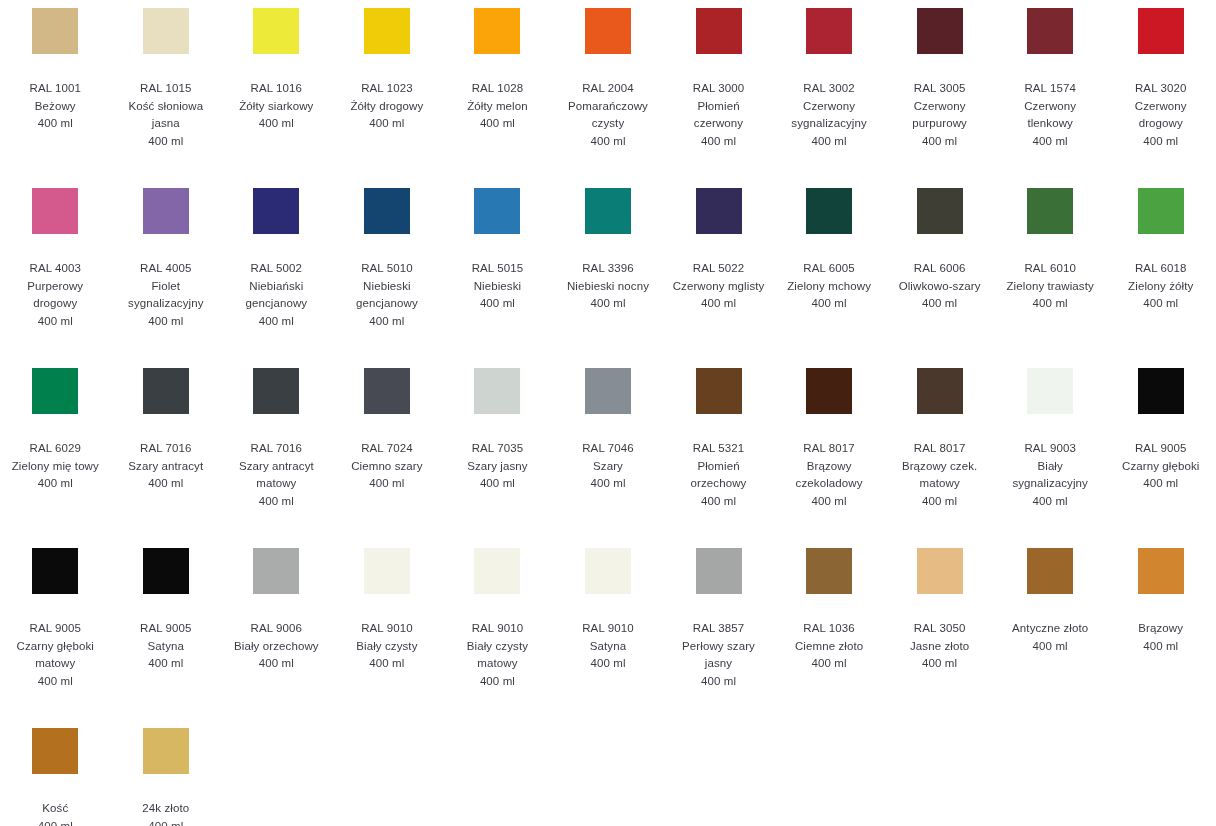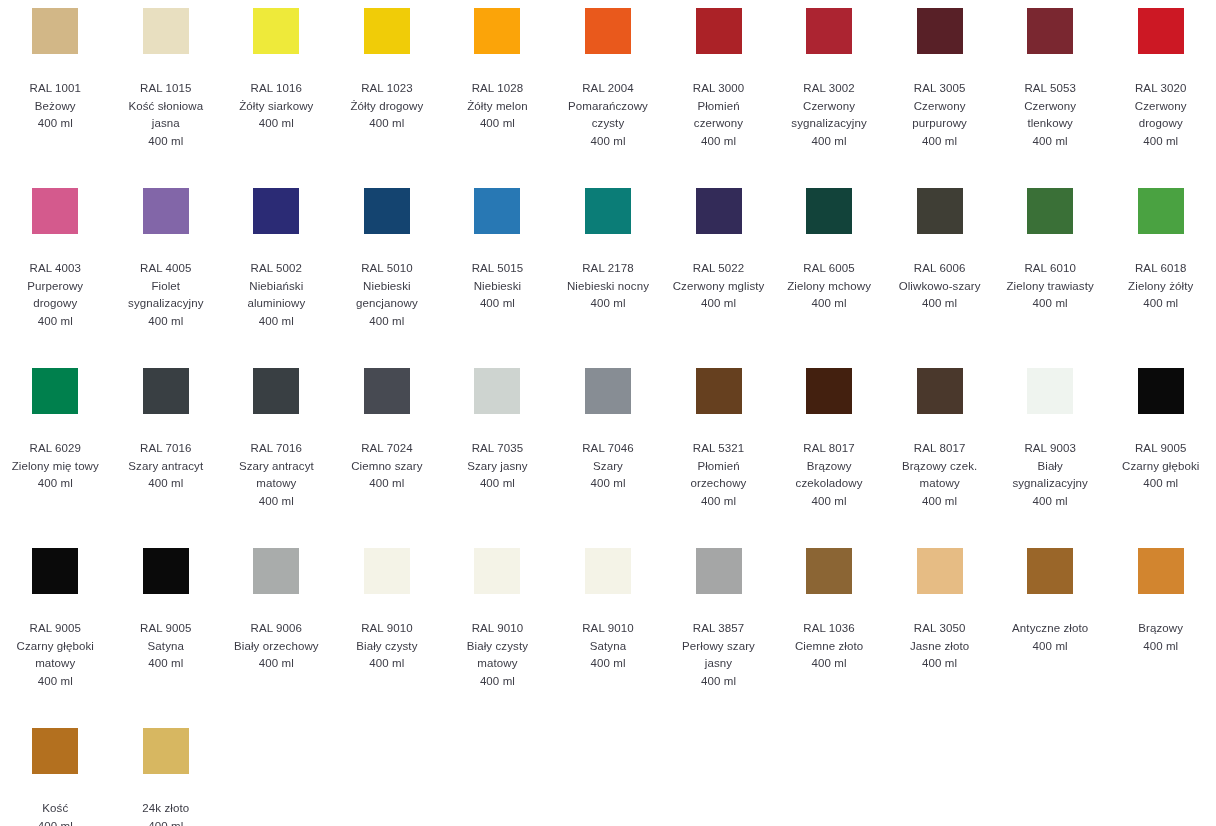--- a/index.html
+++ b/index.html
@@ -126,21 +126,21 @@
       <div class="swatch-chip" style="background: rgb(88, 32, 39);"></div>
       <div class="swatch-text">
         <div class="swatch-code">RAL 3005</div>
         <div class="swatch-name">Czerwony purpurowy</div>
         <div class="swatch-volume">400 ml</div>
       </div>
     </div>
     <div class="swatch-cell">
       <div class="swatch-chip" style="background: rgb(122, 39, 48);"></div>
       <div class="swatch-text">
-        <div class="swatch-code">RAL 5053</div>
+        <div class="swatch-code">RAL 1574</div>
         <div class="swatch-name">Czerwony tlenkowy</div>
         <div class="swatch-volume">400 ml</div>
       </div>
     </div>
     <div class="swatch-cell">
       <div class="swatch-chip" style="background: rgb(204, 24, 36);"></div>
       <div class="swatch-text">
         <div class="swatch-code">RAL 3020</div>
         <div class="swatch-name">Czerwony drogowy</div>
         <div class="swatch-volume">400 ml</div>
@@ -159,21 +159,21 @@
       <div class="swatch-text">
         <div class="swatch-code">RAL 4005</div>
         <div class="swatch-name">Fiolet sygnalizacyjny</div>
         <div class="swatch-volume">400 ml</div>
       </div>
     </div>
     <div class="swatch-cell">
       <div class="swatch-chip" style="background: rgb(43, 43, 117);"></div>
       <div class="swatch-text">
         <div class="swatch-code">RAL 5002</div>
-        <div class="swatch-name">Niebiański aluminiowy</div>
+        <div class="swatch-name">Niebiański gencjanowy</div>
         <div class="swatch-volume">400 ml</div>
       </div>
     </div>
     <div class="swatch-cell">
       <div class="swatch-chip" style="background: rgb(20, 68, 112);"></div>
       <div class="swatch-text">
         <div class="swatch-code">RAL 5010</div>
         <div class="swatch-name">Niebieski gencjanowy</div>
         <div class="swatch-volume">400 ml</div>
       </div>
@@ -182,21 +182,21 @@
       <div class="swatch-chip" style="background: rgb(40, 120, 180);"></div>
       <div class="swatch-text">
         <div class="swatch-code">RAL 5015</div>
         <div class="swatch-name">Niebieski</div>
         <div class="swatch-volume">400 ml</div>
       </div>
     </div>
     <div class="swatch-cell">
       <div class="swatch-chip" style="background: rgb(11, 125, 119);"></div>
       <div class="swatch-text">
-        <div class="swatch-code">RAL 2178</div>
+        <div class="swatch-code">RAL 3396</div>
         <div class="swatch-name">Niebieski nocny</div>
         <div class="swatch-volume">400 ml</div>
       </div>
     </div>
     <div class="swatch-cell">
       <div class="swatch-chip" style="background: rgb(51, 43, 88);"></div>
       <div class="swatch-text">
         <div class="swatch-code">RAL 5022</div>
         <div class="swatch-name">Czerwony mglisty</div>
         <div class="swatch-volume">400 ml</div>

